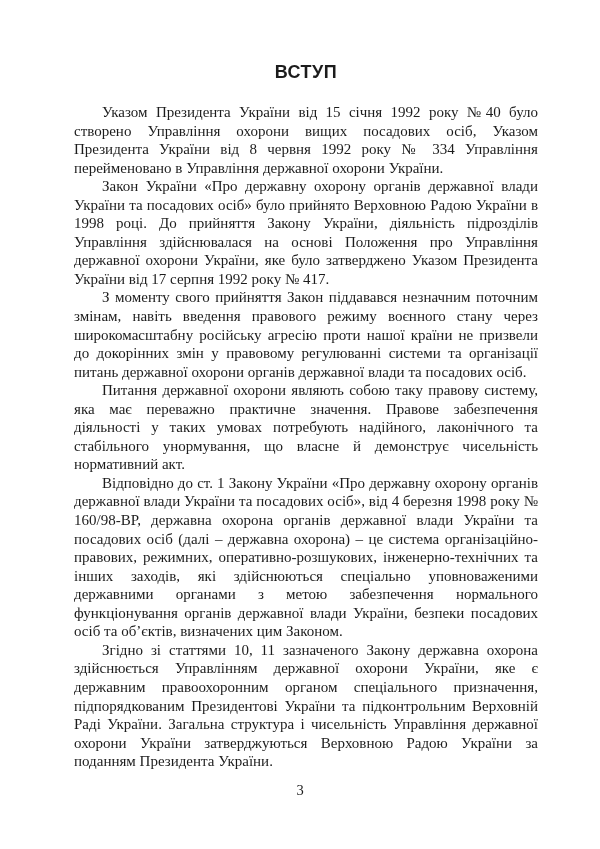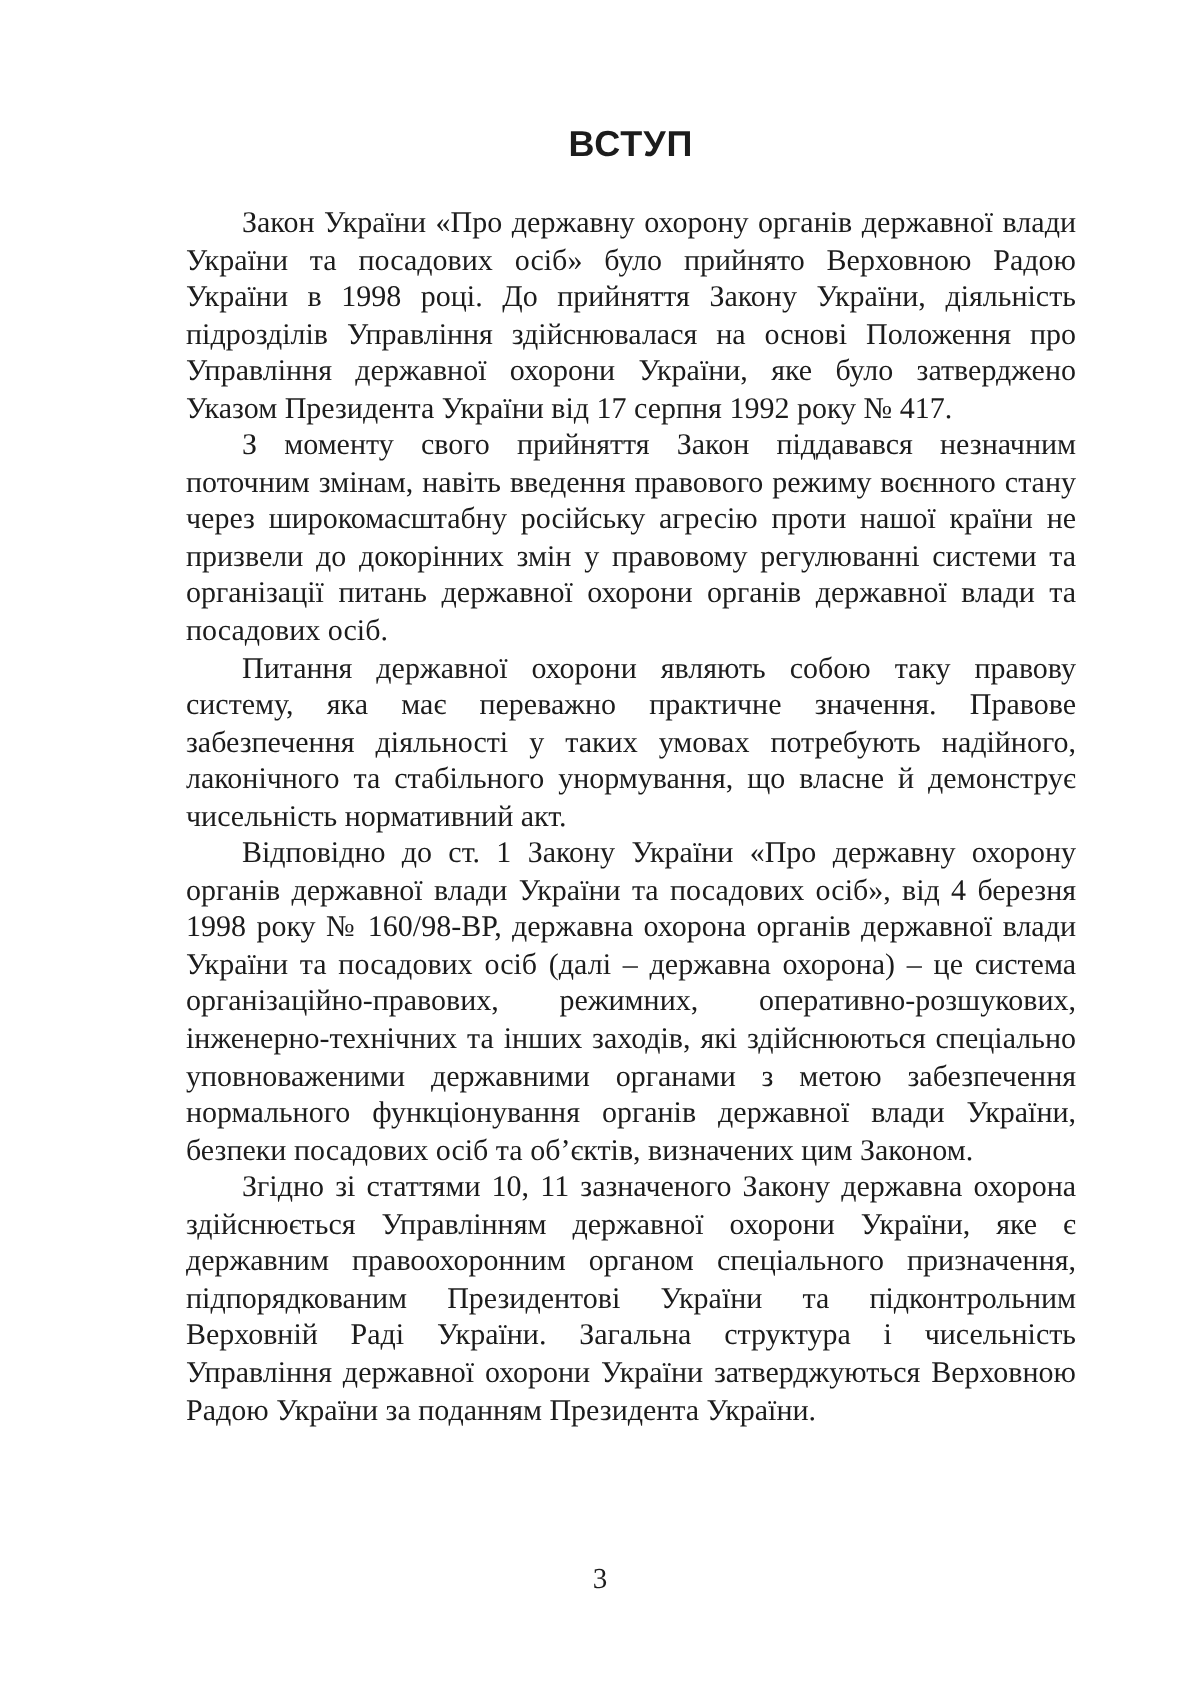--- a/index.html
+++ b/index.html
@@ -6,21 +6,21 @@
     margin: 0;
     padding: 0;
     background: #ffffff;
   }
   .page {
     position: relative;
     width: 600px;
     height: 849px;
     background: #ffffff;
     box-sizing: border-box;
-    padding: 62px 62px 0 93px;
+    padding: 62px 62px 0 74px;
     overflow: hidden;
     color: #1c1c1c;
   }
   .doc-title {
     font-family: "Liberation Sans", "DejaVu Sans", sans-serif;
     font-weight: bold;
     font-size: 18px;
     line-height: 20px;
     letter-spacing: 0.5px;
     text-align: center;
@@ -51,20 +51,21 @@
   }
 </style>
 </head>
 <body>
 
 <div class="page">
 
   <h1 class="doc-title">ВСТУП</h1>
 
   <div class="body-text">
+    <p>Указом Президента України від 15 січня 1992 року №40 було створено Управління охорони вищих посадових осіб, Указом Президента України від 8 червня 1992 року № 334 Управління перейменовано в Управління державної охорони України.</p>
     <p>Закон України «Про державну охорону органів державної влади України та посадових осіб» було прийнято Верховною Радою України в 1998 році. До прийняття Закону України, діяльність підрозділів Управління здійснювалася на основі Положення про Управління державної охорони України, яке було затверджено Указом Президента України від 17 серпня 1992 року № 417.</p>
     <p>З моменту свого прийняття Закон піддавався незначним поточним змінам, навіть введення правового режиму воєнного стану через широкомасштабну російську агресію проти нашої країни не призвели до докорінних змін у правовому регулюванні системи та організації питань державної охорони органів державної влади та посадових осіб.</p>
     <p>Питання державної охорони являють собою таку правову систему, яка має переважно практичне значення. Правове забезпечення діяльності у таких умовах потребують надійного, лаконічного та стабільного унормування, що власне й демонструє чисельність нормативний акт.</p>
     <p>Відповідно до ст. 1 Закону України «Про державну охорону органів державної влади України та посадових осіб», від 4 березня 1998 року № 160/98-ВР, державна охорона органів державної влади України та посадових осіб (далі – державна охорона) – це система організаційно-правових, режимних, оперативно-розшукових, інженерно-технічних та інших заходів, які здійснюються спеціально уповноваженими державними органами з метою забезпечення нормального функціонування органів державної влади України, безпеки посадових осіб та об’єктів, визначених цим Законом.</p>
     <p>Згідно зі статтями 10, 11 зазначеного Закону державна охорона здійснюється Управлінням державної охорони України, яке є державним правоохоронним органом спеціального призначення, підпорядкованим Президентові України та підконтрольним Верховній Раді України. Загальна структура і чисельність Управління державної охорони України затверджуються Верховною Радою України за поданням Президента України.</p>
   </div>
 
   <div class="page-number">3</div>
 
 </div>

